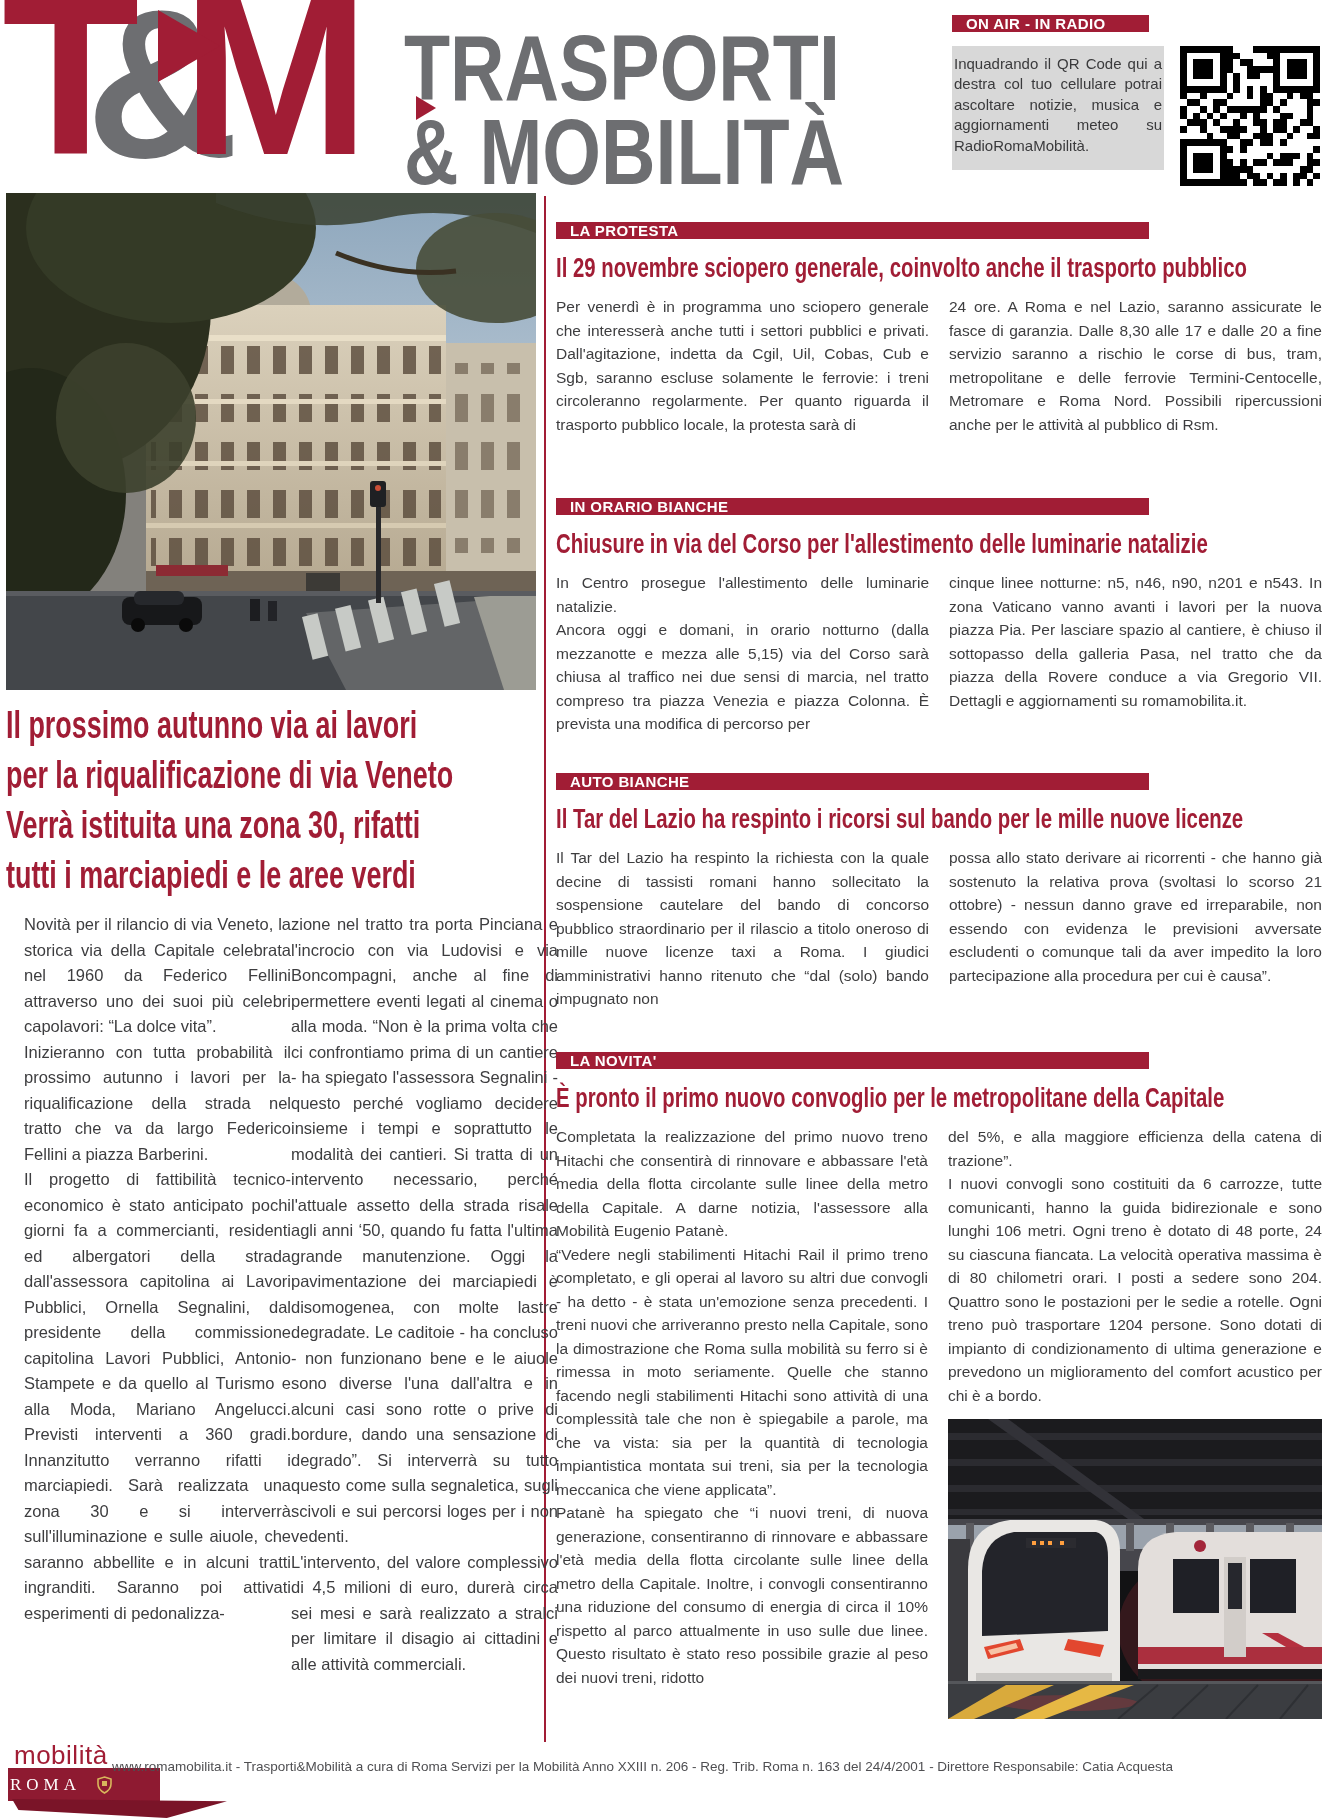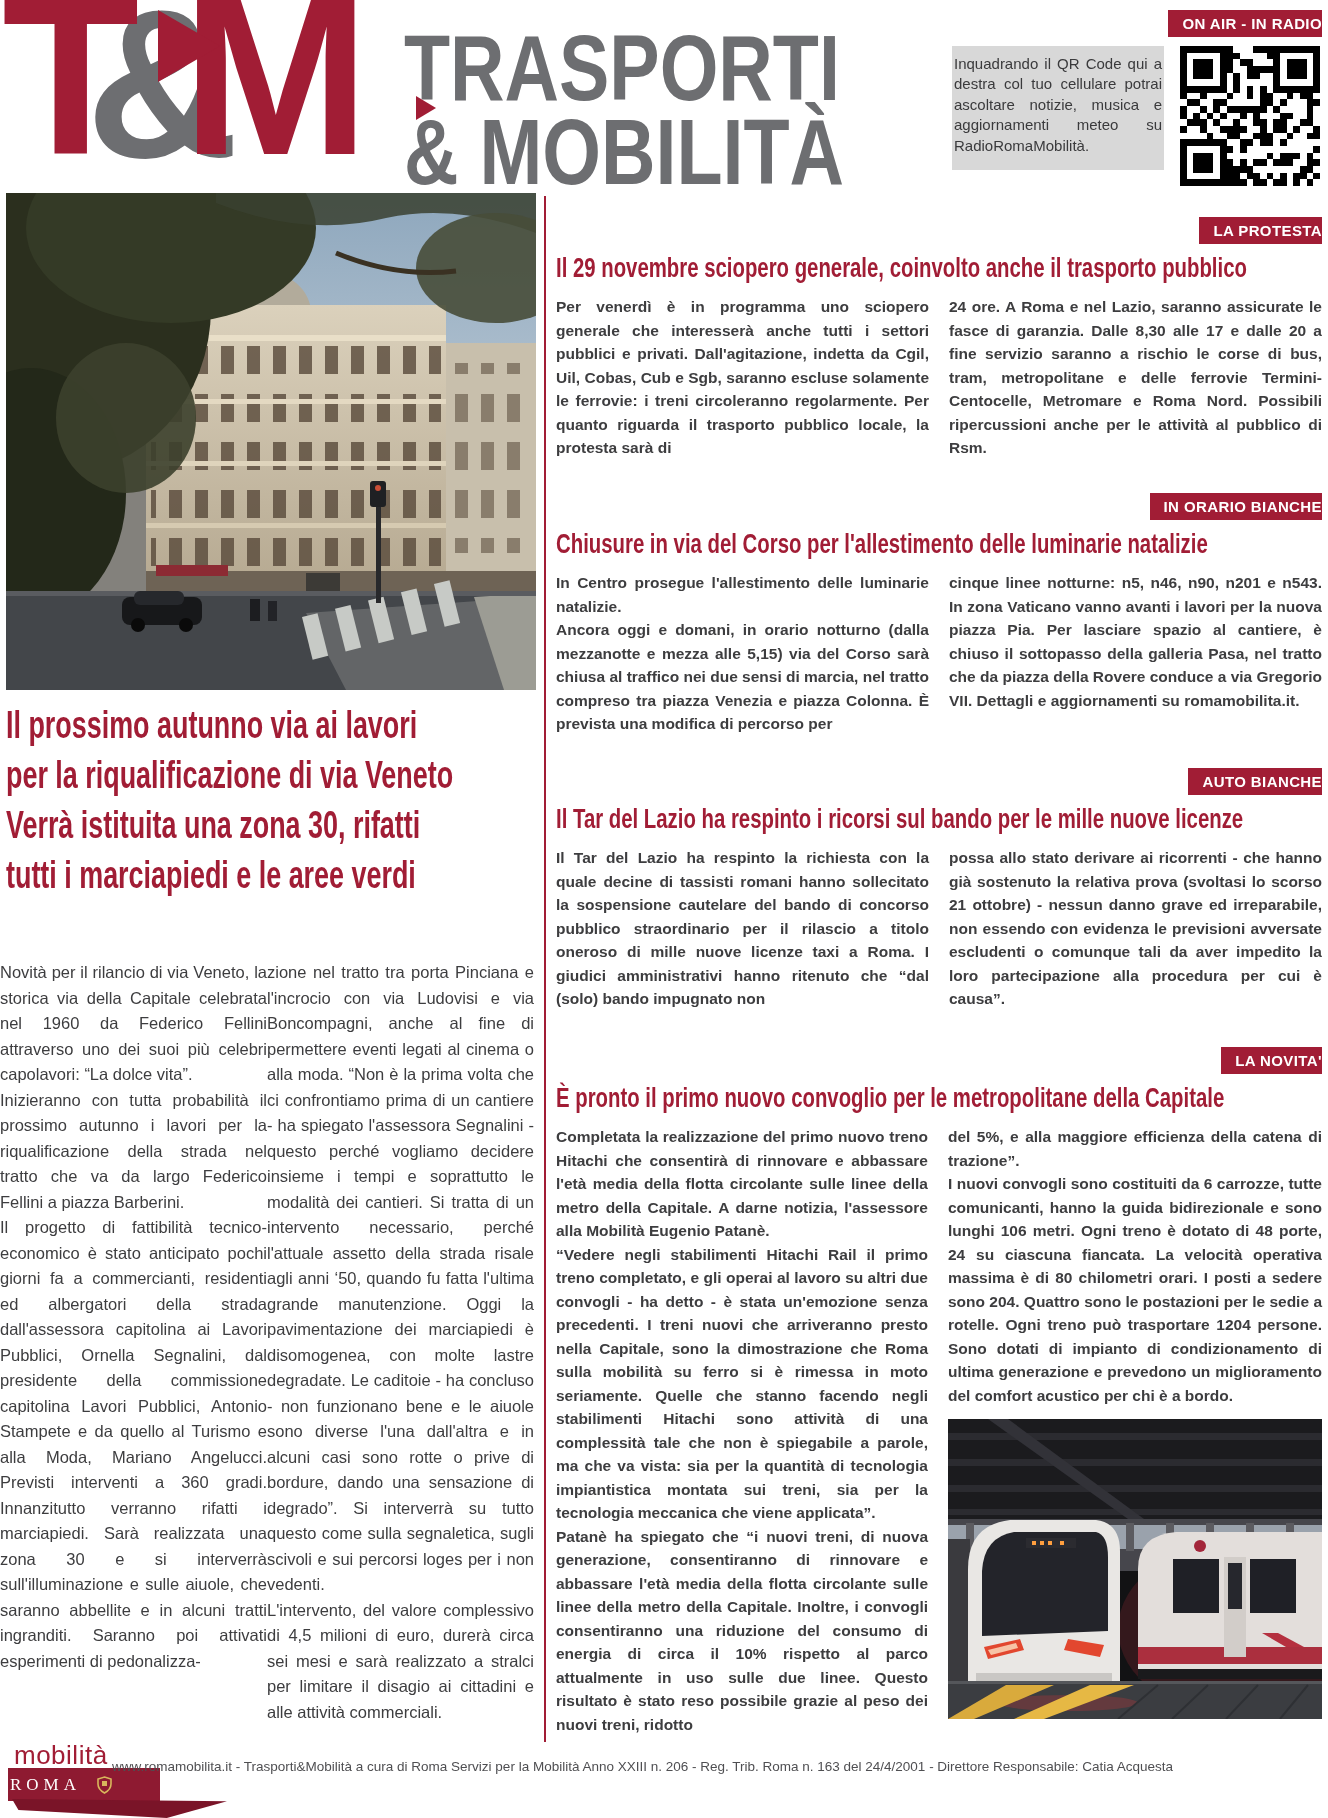--- a/index.html
+++ b/index.html
@@ -15,49 +15,49 @@
   .logo .lm{left:172px;top:-38px;font-size:225px;color:var(--accent);z-index:2;}
   .logo .tri{position:absolute;left:148px;top:8px;width:62px;height:72px;background:var(--accent);
              clip-path:polygon(0 0,100% 50%,0 100%);z-index:3;}
   .mast-t1,.mast-t2{position:absolute;left:404px;font-size:92px;font-weight:700;color:var(--gray);
              line-height:1;transform:scaleX(.82);transform-origin:left top;white-space:nowrap;}
   .mast-t1{top:22px;} .mast-t2{top:106px;}
   .mast-tri{position:absolute;left:416px;top:96px;width:20px;height:24px;background:var(--accent);
              clip-path:polygon(0 0,100% 50%,0 100%);z-index:3;}
 
   
-  .kbar{display:flex;align-items:flex-end;height:27px;flex-direction:column;}
+  .kbar{display:flex;align-items:center;height:27px;}
   .klabel{flex:1;background:var(--accent);color:#fff;font-weight:700;font-size:15px;
           display:flex;align-items:center;padding-left:14px;letter-spacing:.4px;}
   .stripes{width:164px;margin-left:9px;
           background:repeating-linear-gradient(115deg,var(--accent) 0 10px,#fff 10px 19px);}
 
   
   .onair-bar{position:absolute;left:952px;top:10px;width:370px;}
   .onair-text{position:absolute;left:952px;top:46px;width:212px;height:124px;background:#d8d8d8;
           box-sizing:border-box;padding:8px 2px;font-size:15px;line-height:20.4px;
           text-align:justify;color:#3a3a3c;}
   .qr{position:absolute;left:1180px;top:46px;width:140px;height:140px;}
 
   
   .vline{position:absolute;left:544px;top:196px;width:2px;height:1546px;background:var(--accent);}
   .lead-photo{position:absolute;left:6px;top:193px;width:530px;height:497px;overflow:hidden;}
   .lead-headline{position:absolute;left:6px;top:700px;width:780px;font-size:39px;line-height:50px;
           font-weight:700;color:var(--accent);transform:scaleX(.69);transform-origin:left top;
           white-space:pre-line;}
-  .lead-body{position:absolute;left:0;top:912px;width:534px;display:flex;gap:0;margin-top:48px;}
+  .lead-body{position:absolute;left:24px;top:912px;width:534px;display:flex;gap:0;}
   .lead-body .col{flex:1;font-size:16.5px;line-height:25.5px;text-align:justify;
           white-space:pre-line;color:var(--ink);}
 
   .art{position:absolute;left:556px;width:766px;}
   .a1{top:217px;} .a2{top:493px;} .a3{top:768px;} .a4{top:1047px;}
   .hl{margin:7px 0 10px 0;font-size:27.5px;line-height:34px;font-weight:700;color:var(--accent);
       white-space:nowrap;width:1035px;transform:scaleX(.74);transform-origin:left top;}
   .cols{display:flex;gap:20px;}
-  .cols .col{flex:1;font-weight:bold;}
+  .cols .col{flex:1;}
   .prose{font-size:15.5px;line-height:23.5px;text-align:justify;white-space:pre-line;color:var(--ink);}
   .train-photo{margin-top:12px;width:100%;height:300px;overflow:hidden;}
 
   
   .f-brand{position:absolute;left:14px;top:1740px;font-size:26px;color:var(--accent);letter-spacing:.5px;}
   .f-plate{position:absolute;left:8px;top:1768px;width:152px;height:33px;background:#8e1a31;
       display:flex;align-items:center;padding-left:2px;box-sizing:border-box;}
   .f-plate .roma{font-family:"Liberation Serif",serif;font-size:17px;color:#fff;letter-spacing:5px;}
   .f-plate svg{margin-left:16px;}
   .f-ribbon{position:absolute;left:12px;top:1799px;width:215px;height:19px;background:var(--accent-dark);

